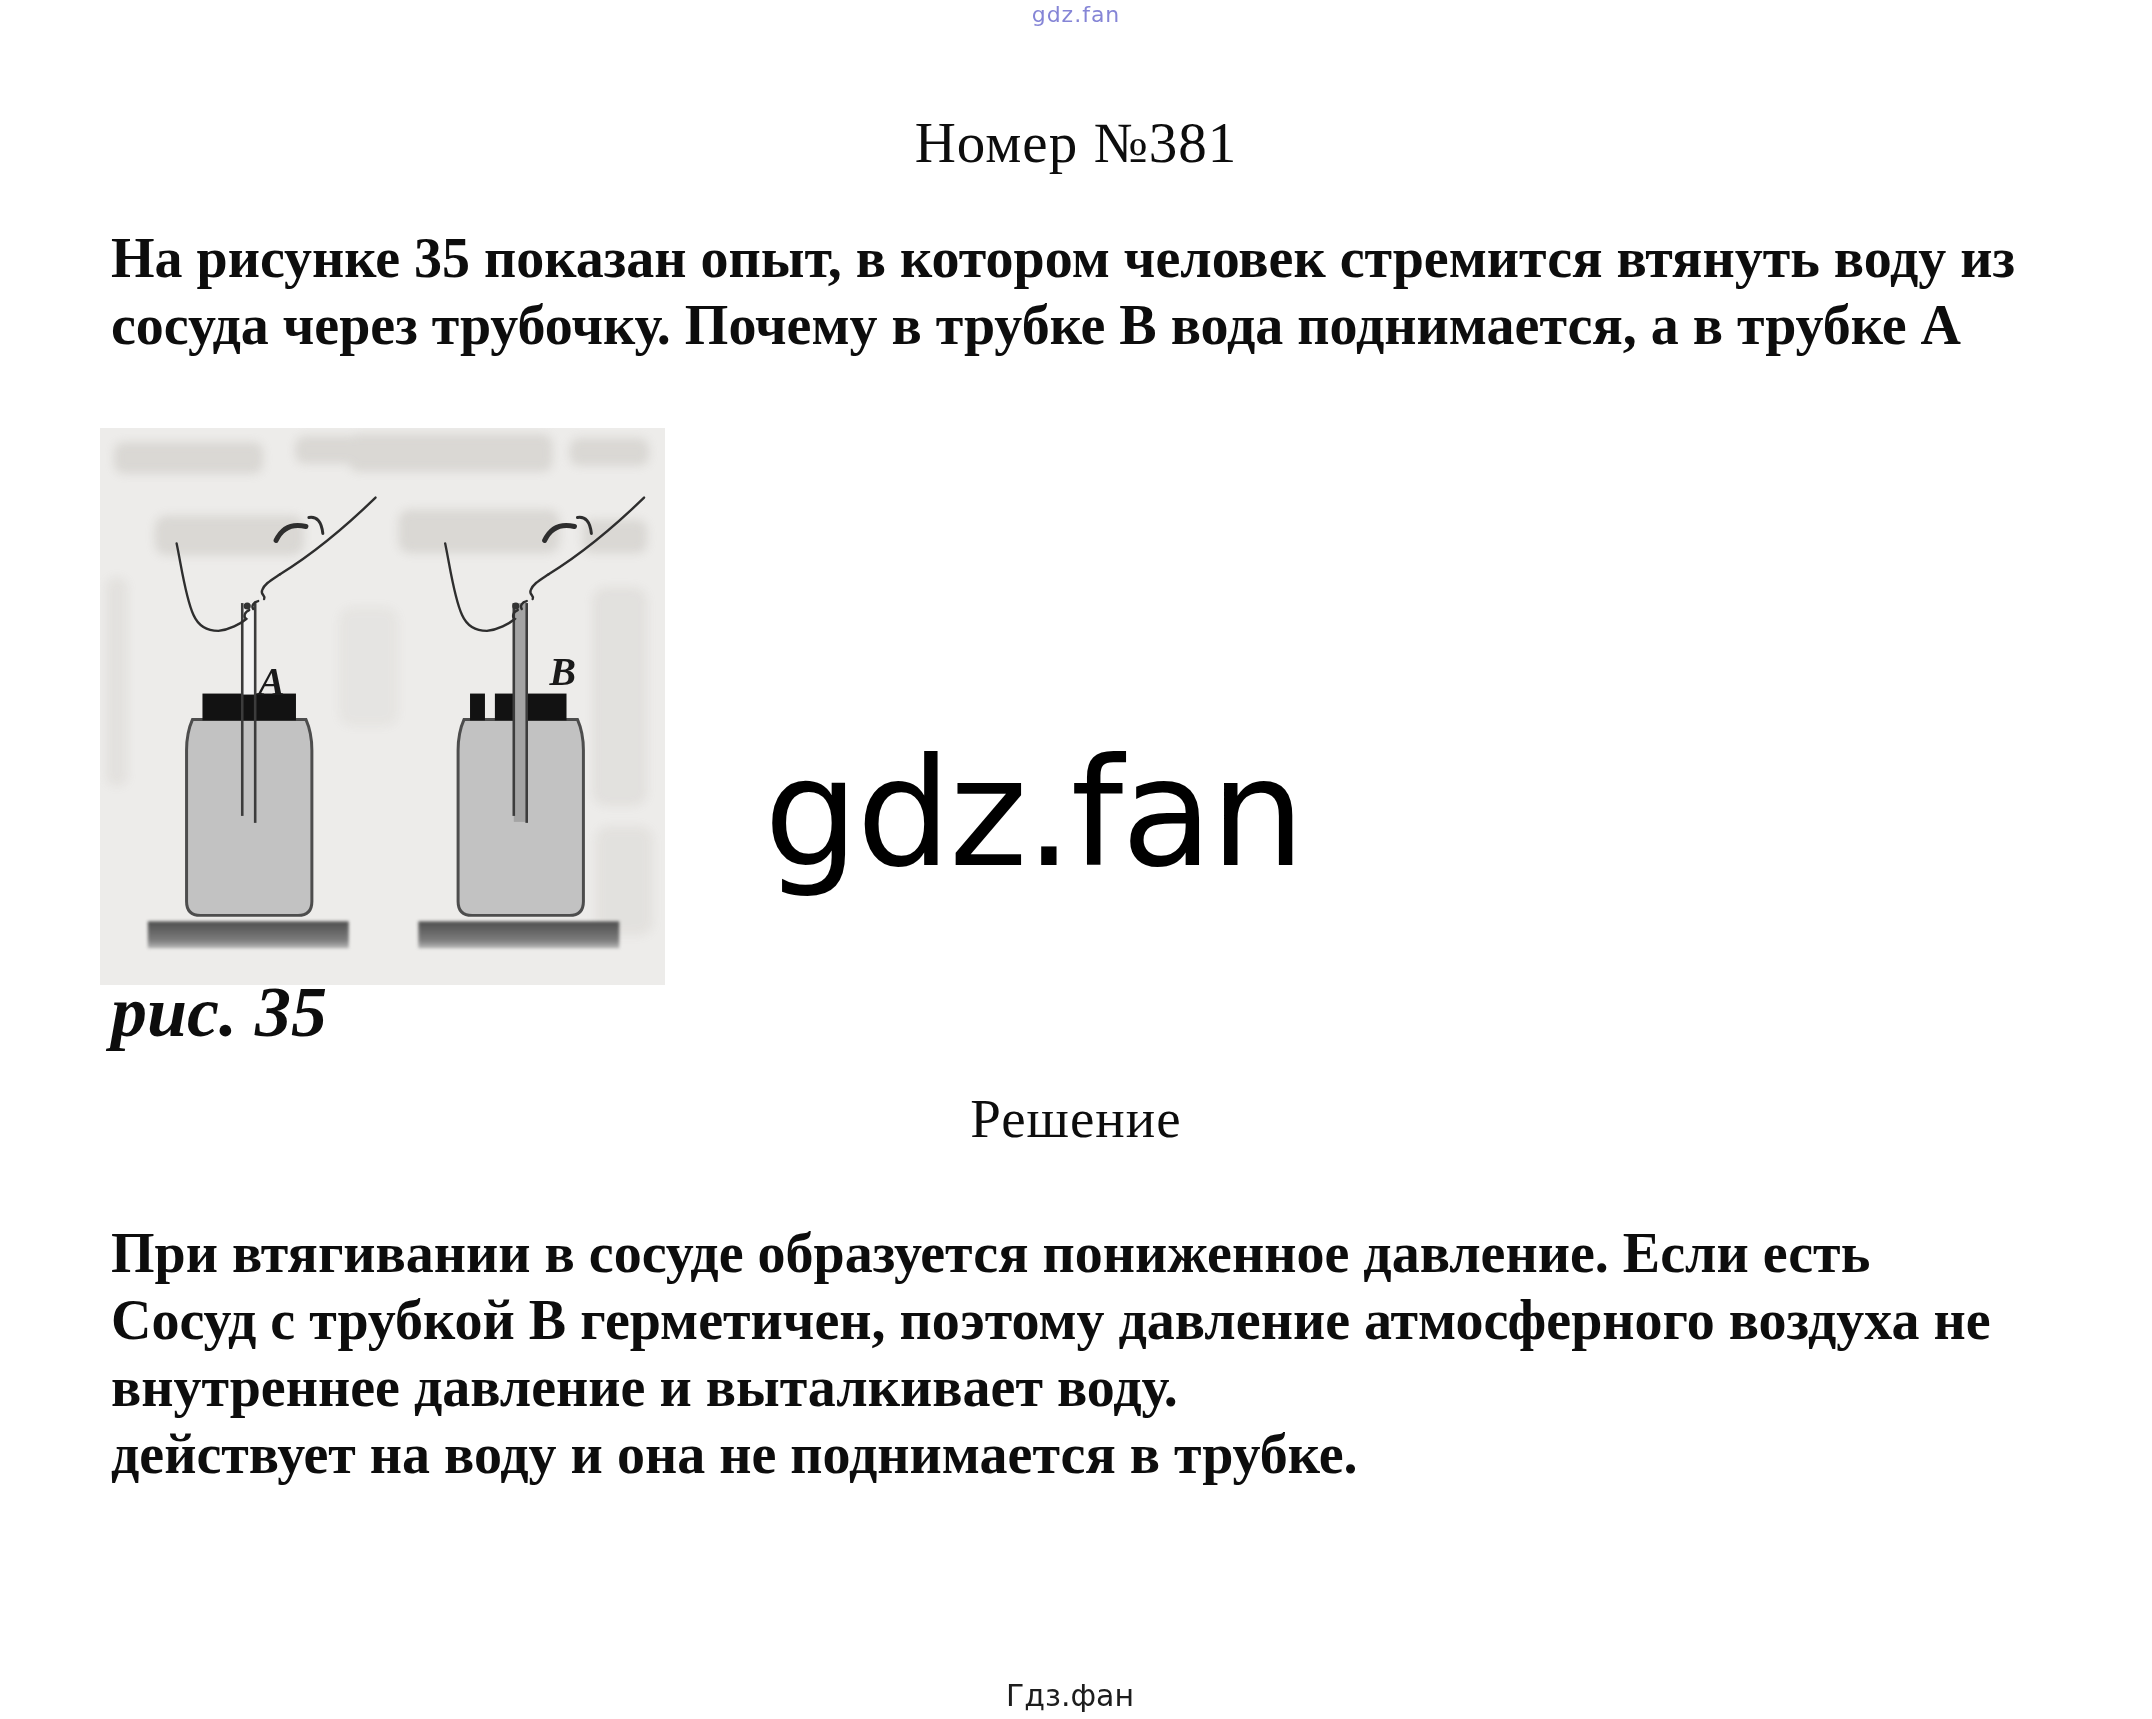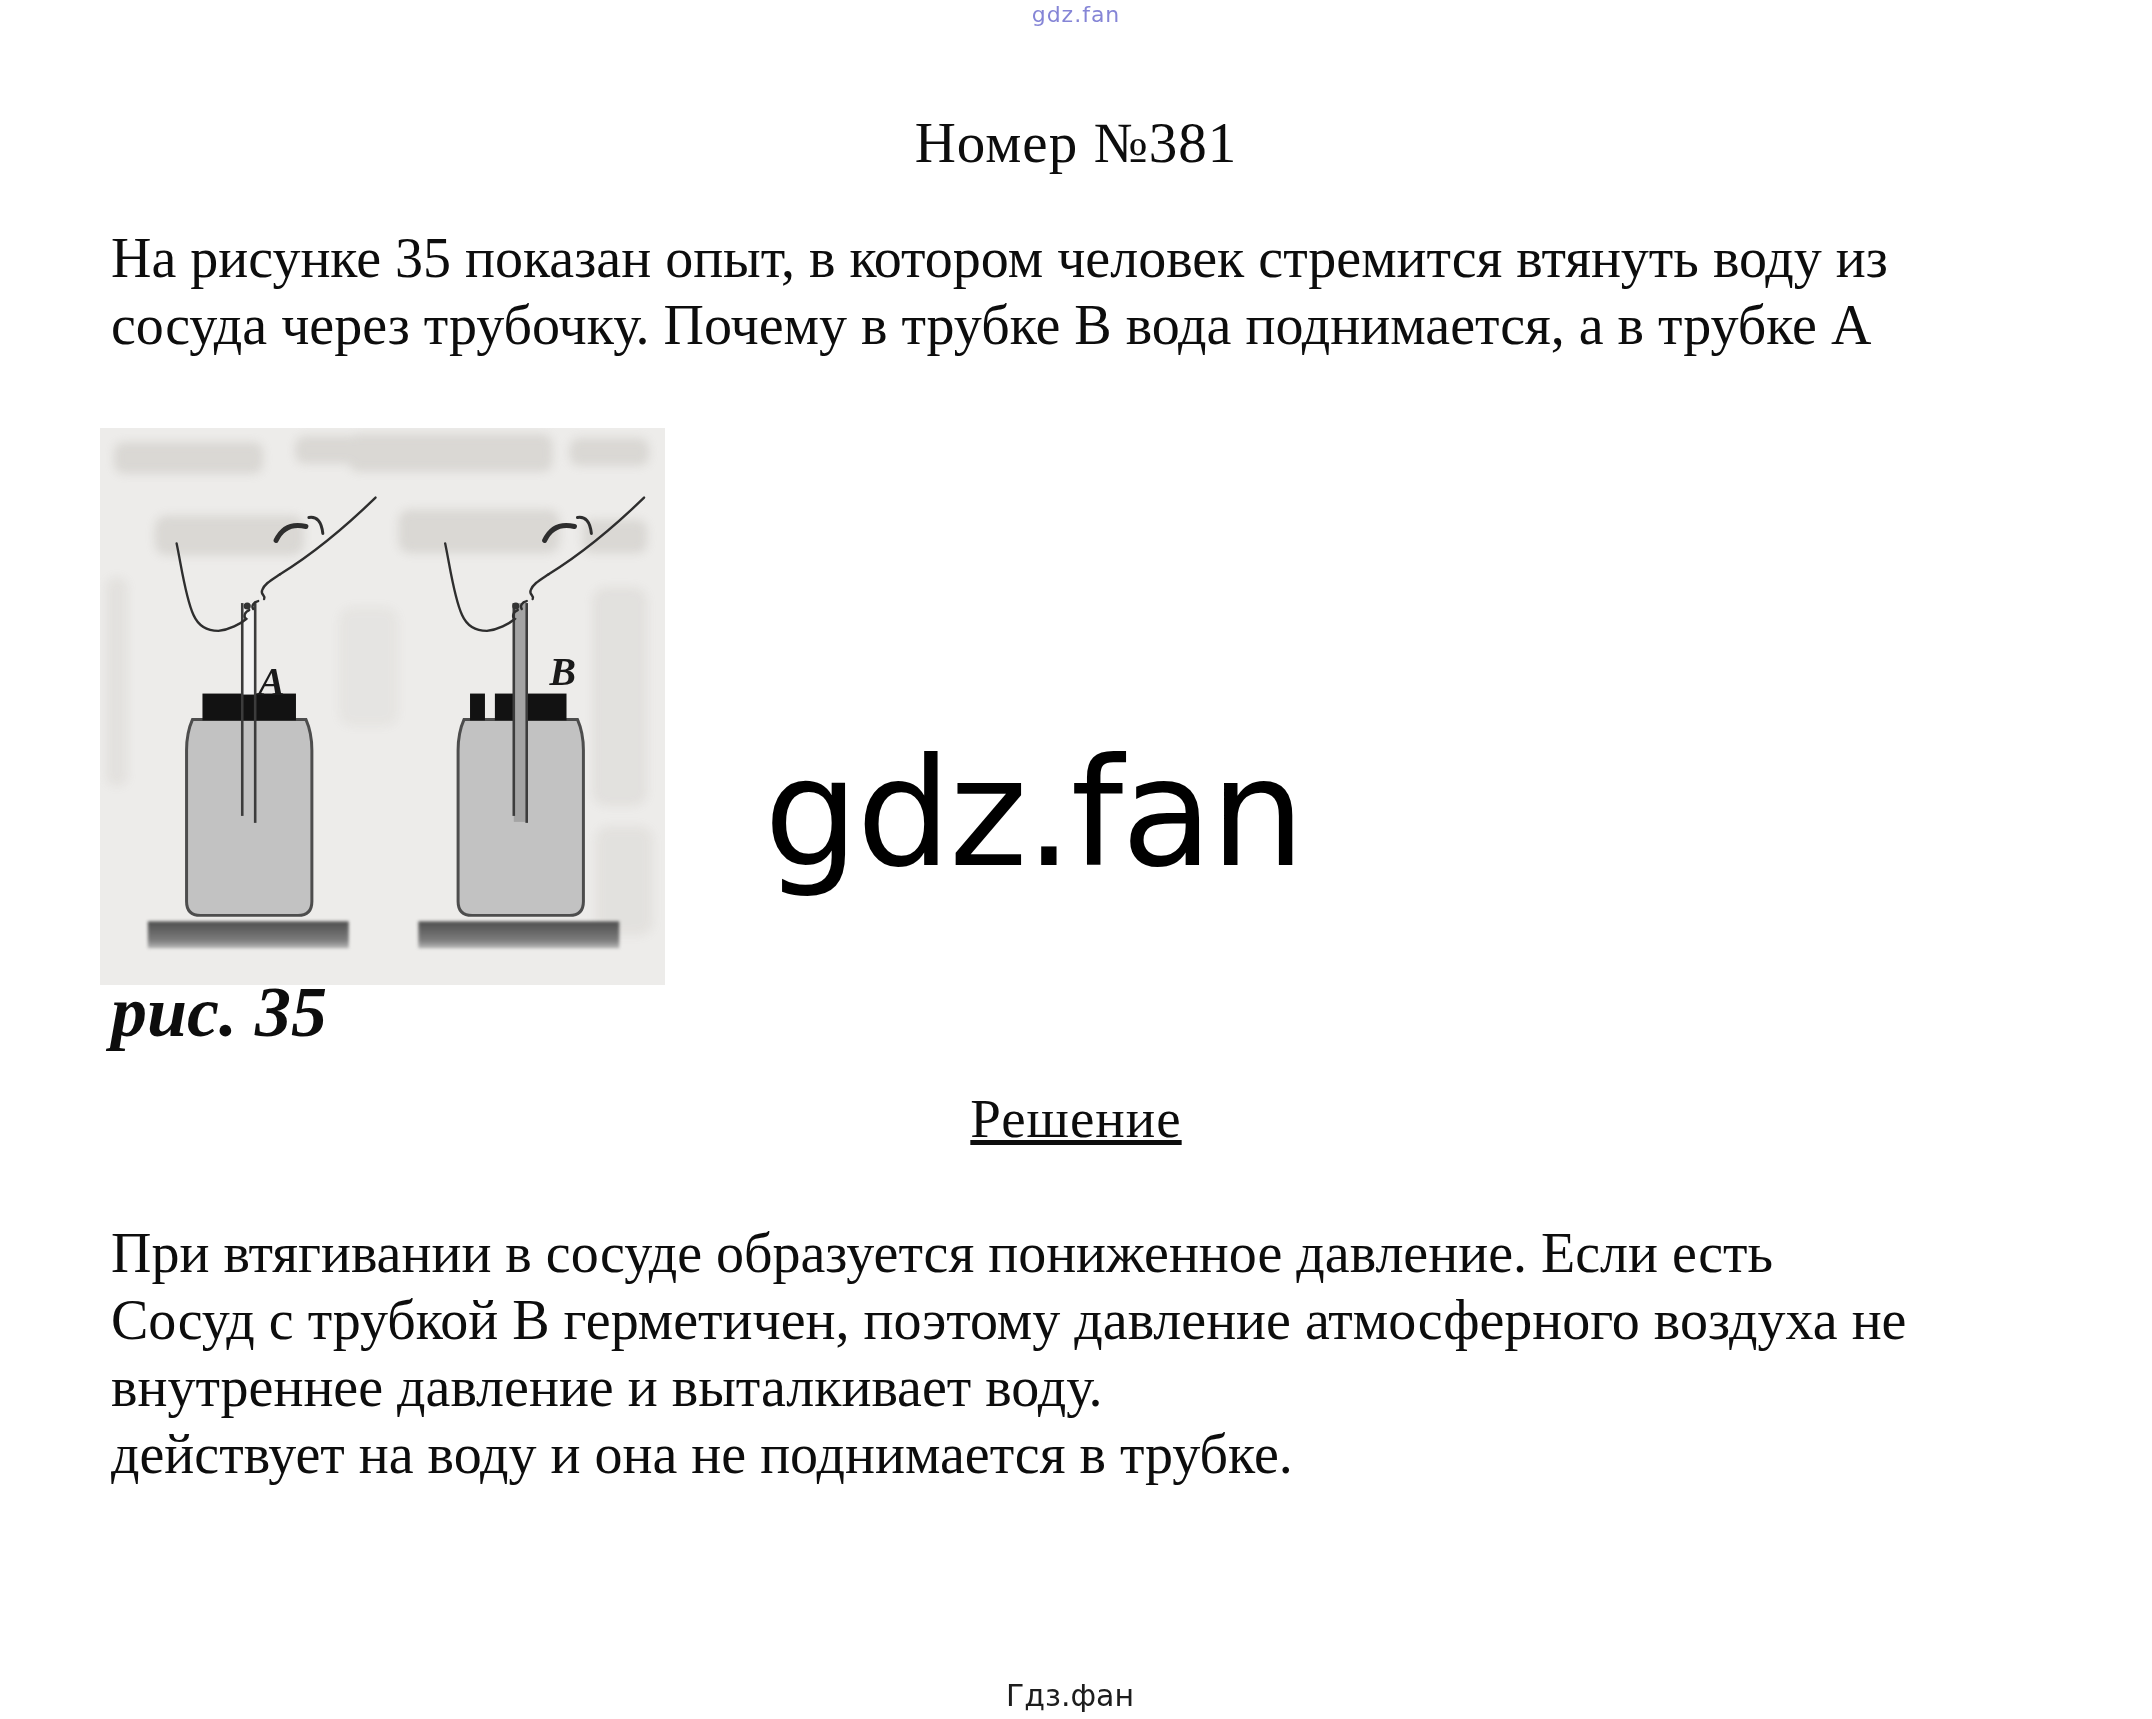--- a/index.html
+++ b/index.html
@@ -11,33 +11,33 @@
   .wm-top{
     left:0;right:0;top:2px;text-align:center;
     font-family:"DejaVu Sans", sans-serif;font-size:22px;
     color:#7070cf;opacity:.85;letter-spacing:1px;
   }
   .title{
     left:0;right:0;top:98px;margin:12px;text-align:center;
     font-size:57px;font-weight:normal;letter-spacing:1px;
   }
   .para{left:111px;line-height:67px;font-size:56px;}
-  .para .line{white-space:nowrap;}
+  .para .line{white-space:nowrap;font-weight:bold;}
   .problem{top:225px;}
   .solution-body{top:1220px;}
   .figure{left:100px;top:428px;width:565px;height:557px;}
   .caption{left:111px;top:971px;font-size:72px;font-weight:bold;font-style:italic;}
   .wm-center{
     left:764px;top:732px;
     font-family:"DejaVu Sans", sans-serif;font-size:149px;line-height:1.1;
     color:#000;letter-spacing:-2px;
   }
   .solution-heading{
     left:0;right:0;top:1087px;margin:0;text-align:center;
-    font-size:55px;font-weight:normal;letter-spacing:1px;text-decoration:underline;
+    font-size:55px;font-weight:normal;letter-spacing:1px;
   }
   .footer{
     left:0;right:12px;top:1678px;text-align:center;
     font-family:"DejaVu Sans", sans-serif;font-size:30px;color:#1d1d1d;
   }
 </style>
 </head>
 <body>
 
 <div class="abs wm-top">gdz.fan</div>

